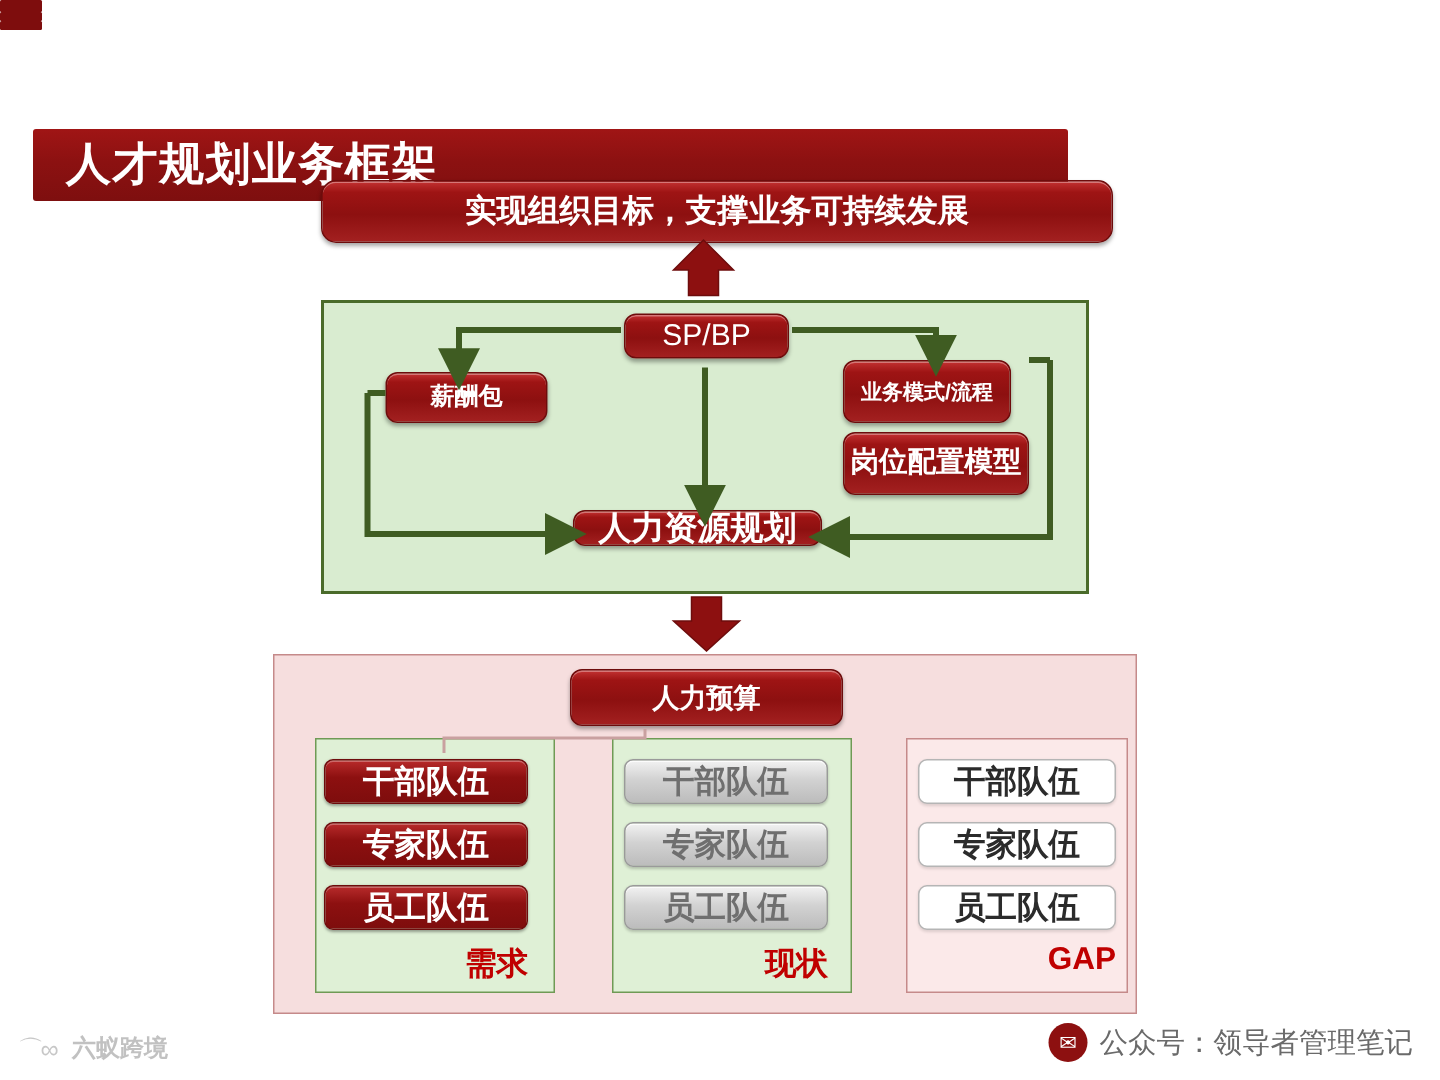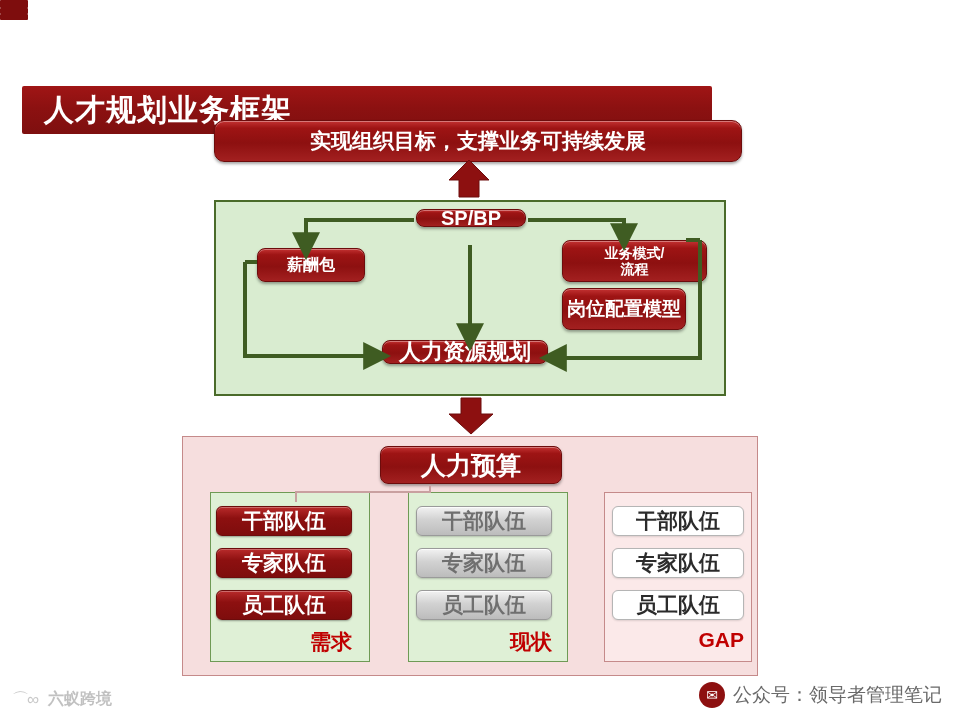--- a/index.html
+++ b/index.html
@@ -96,28 +96,28 @@
     box-sizing: border-box;
   }
   .inner-pink {
     position: absolute;
     background: #fbe9e9;
     border: 1px solid #c58a8a;
     box-sizing: border-box;
   }
 
   
-  .b-spbp   { left: 416px; top: 209px; width: 110px; height: 18px; font-size: 20px; font-weight: bold;}
+  .b-spbp   { left: 416px; top: 209px; width: 110px; height: 30px; font-size: 20px; font-weight: normal;}
   .b-salary { left: 257px; top: 248px; width: 108px; height: 34px; font-size: 16px; }
-  .b-mode   { left: 562px; top: 240px; width: 145px; height: 42px; font-size: 14px; flex-direction: column;}
+  .b-mode   { left: 562px; top: 240px; width: 112px; height: 42px; font-size: 14px; }
   .b-pos    { left: 562px; top: 288px; width: 124px; height: 42px; font-size: 19px; flex-direction: row;}
   .b-hrplan { left: 382px; top: 340px; width: 166px; height: 24px; font-size: 22px; }
 
   
-  .b-budget { left: 380px; top: 446px; width: 182px; height: 38px; font-size: 25px; }
+  .b-budget { left: 380px; top: 446px; width: 182px; height: 38px; font-size: 18px; }
 
   
   .item {
     position: absolute;
     height: 30px;
     width: 136px;
     border-radius: 6px;
     display: flex;
     align-items: center;
     justify-content: center;

